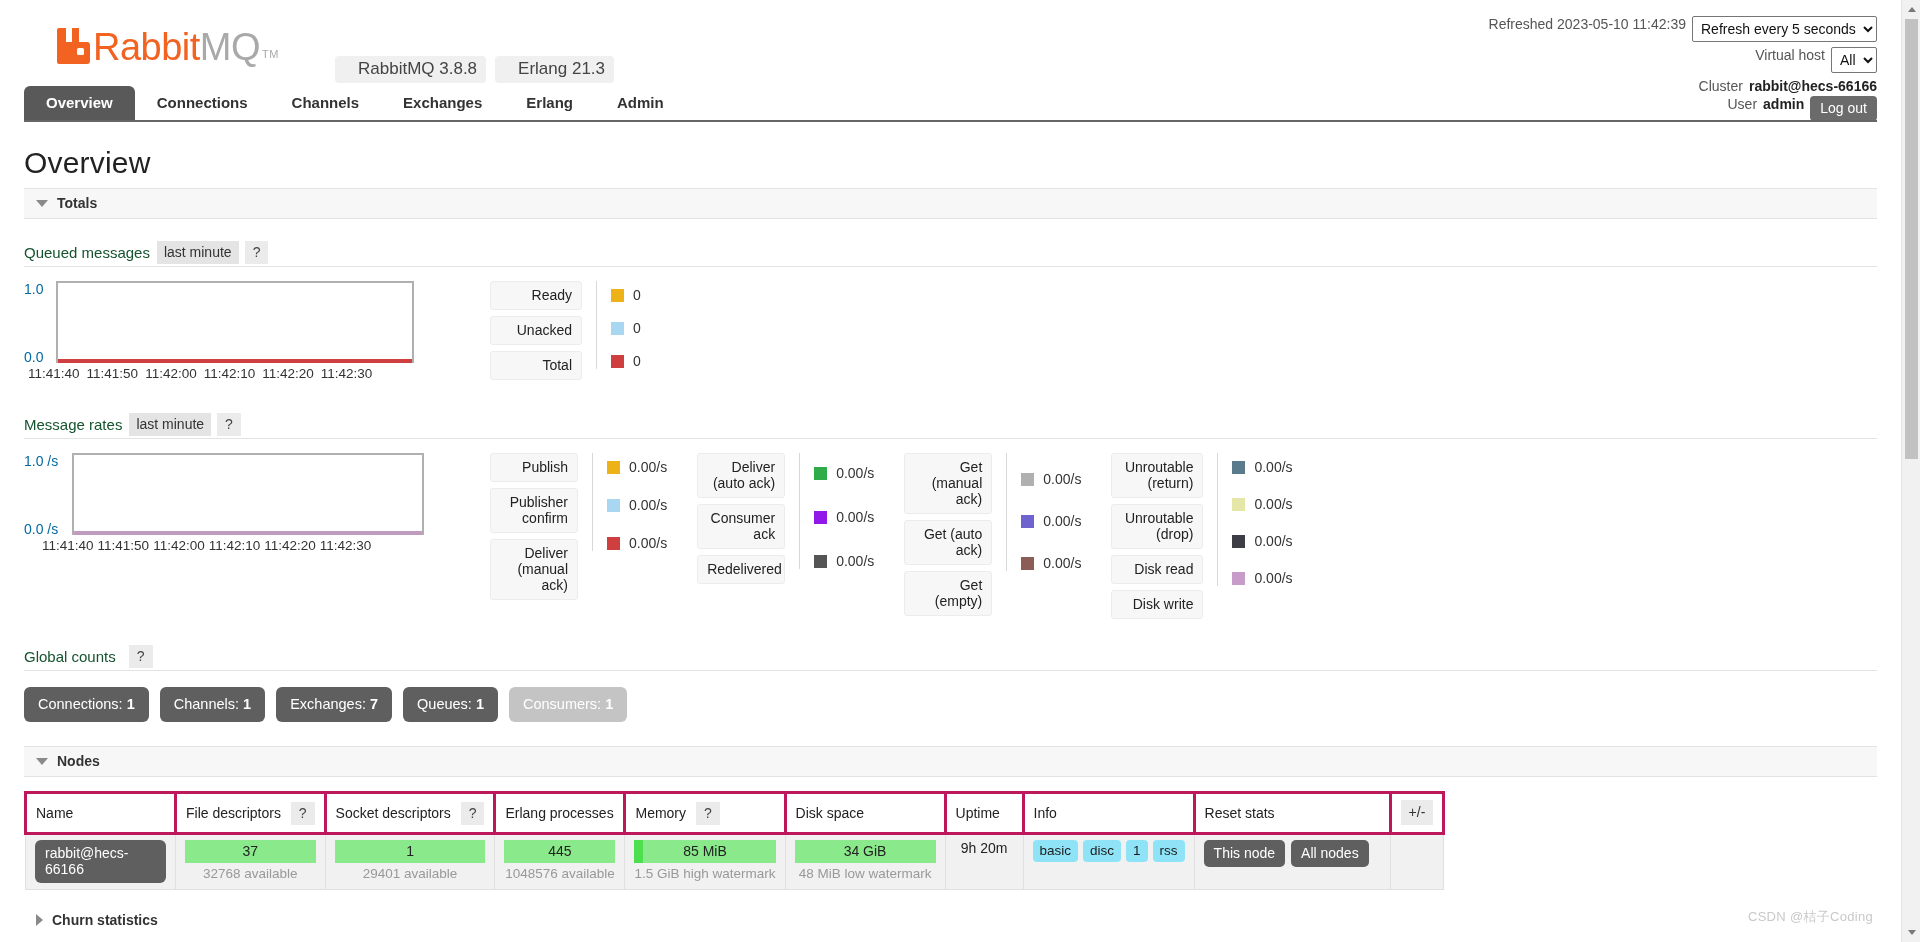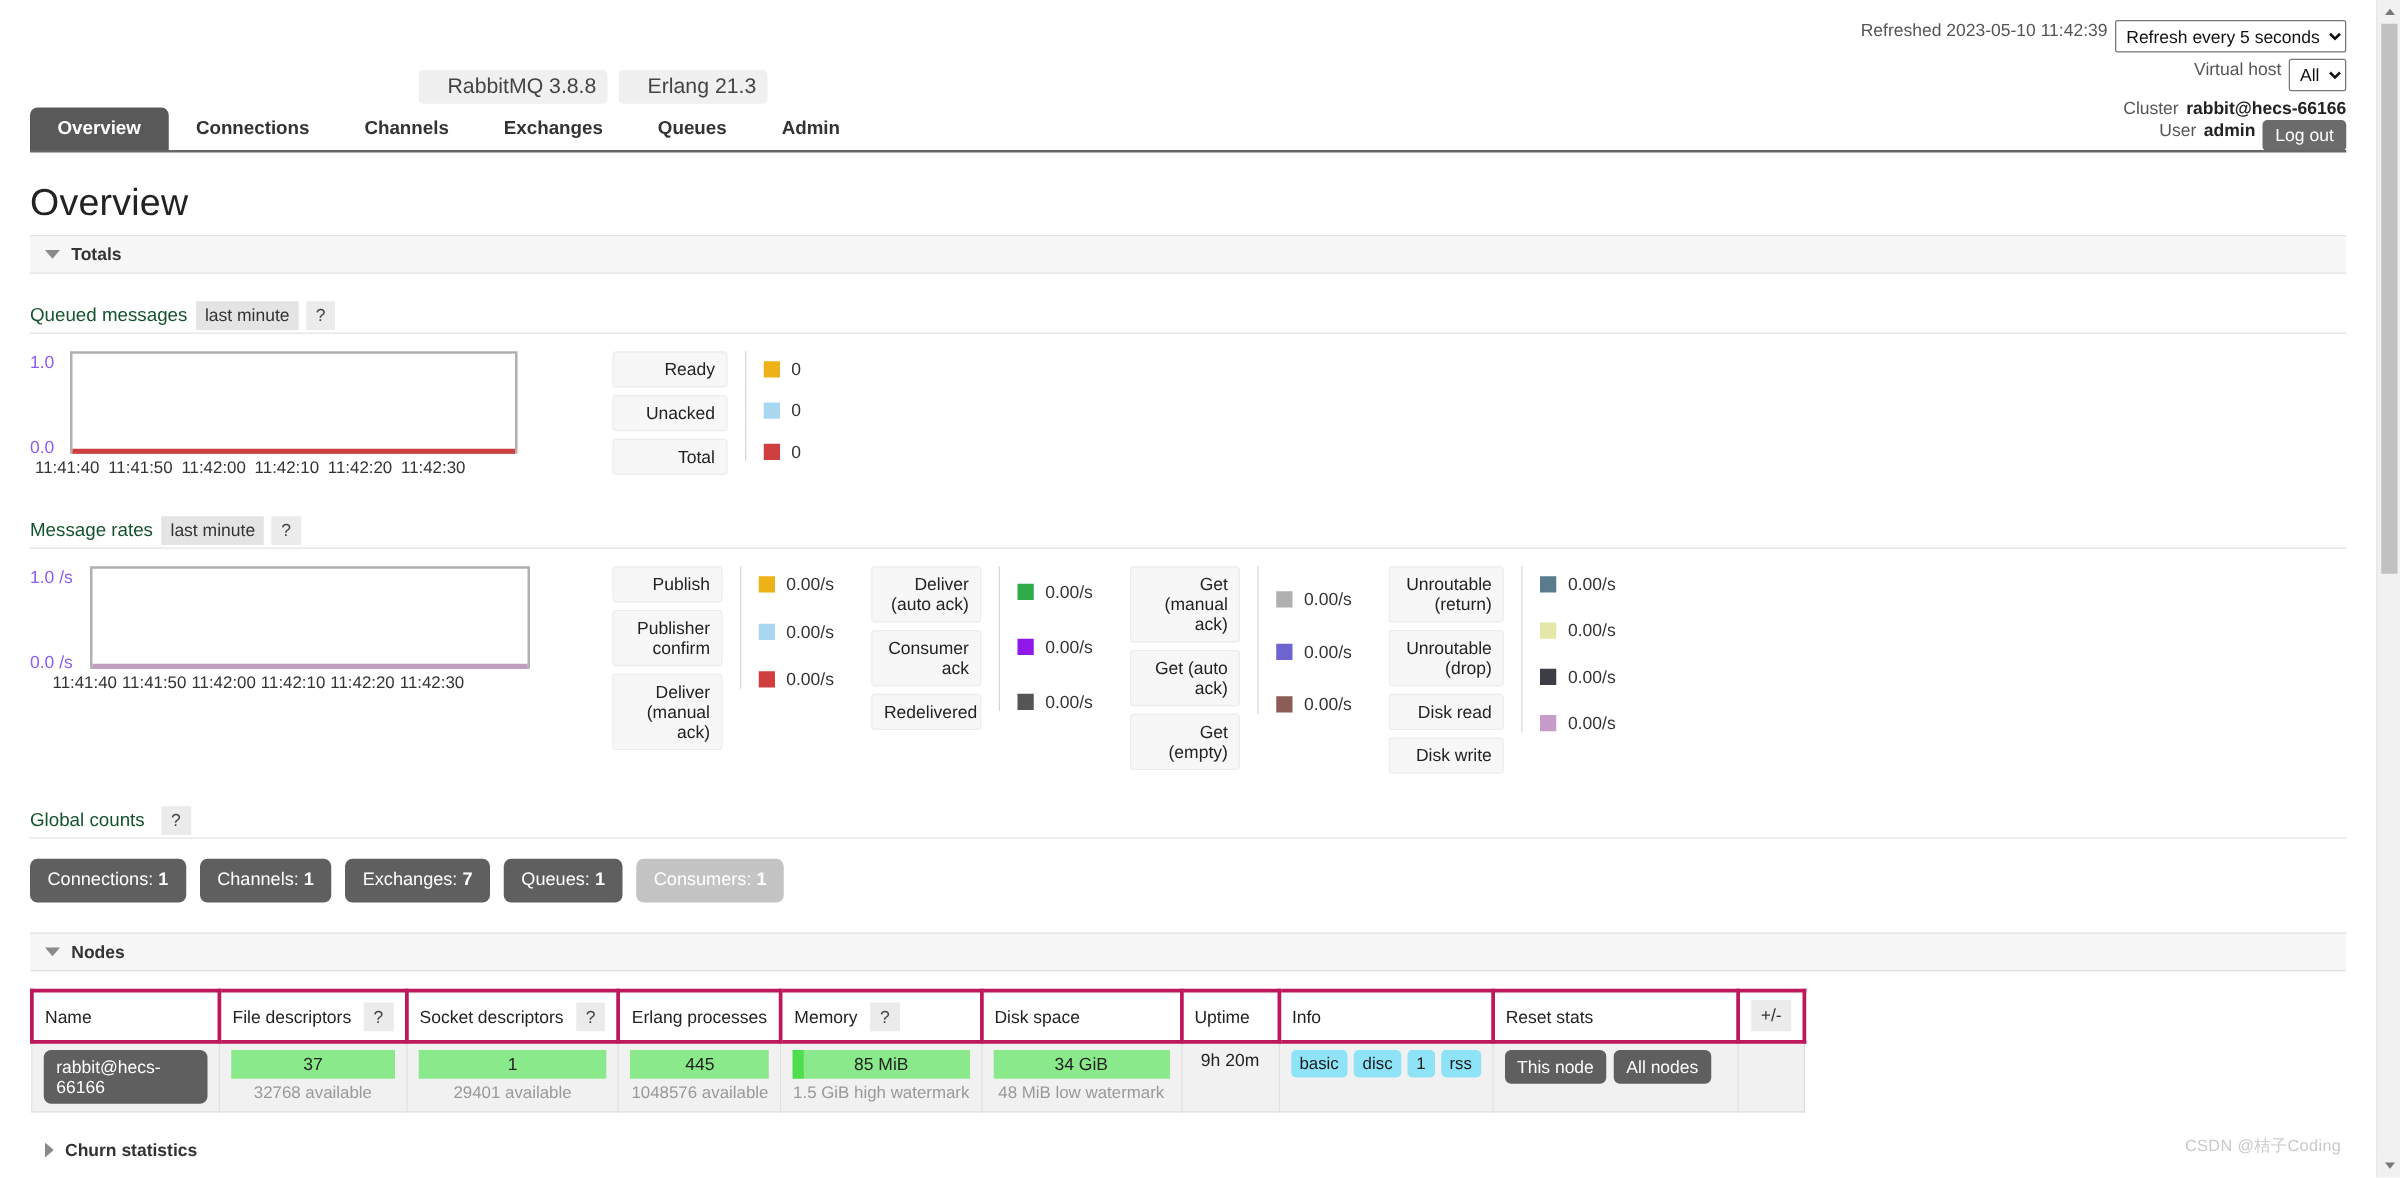--- a/index.html
+++ b/index.html
@@ -231,21 +231,21 @@
   .chart-row {
     display: flex;
     align-items: flex-start;
     margin-top: 14px;
   }
   .chart-box { position: relative; }
   .chart-ylab {
     position: absolute;
     left: 0;
     font-size: 14px;
-    color: #8b5cf6;
+    color: #0369a1;
     white-space: nowrap;
   }
   .plot {
     border: 2px solid #b0b0b0;
     background: #fff;
     position: relative;
   }
   .baseline {
     position: absolute;
     left: 0; right: 0; bottom: -2px;
@@ -429,20 +429,30 @@
     white-space: nowrap;
   }
 </style>
 </head>
 <body>
 
 <div id="page">
 
   <div class="header">
 
+    <div class="logo-wrap">
+      <div class="logo-mark">
+        <svg width="33" height="36" viewBox="0 0 33 36" xmlns="http://www.w3.org/2000/svg">
+          <path d="M2 0 h7 v14 h6 V0 h7 v14 h8 a3 3 0 0 1 3 3 v16 a3 3 0 0 1 -3 3 H2 a2 2 0 0 1 -2 -2 V2 a2 2 0 0 1 2 -2 z" fill="#f26322"></path>
+          <rect x="20" y="20" width="7" height="7" rx="1.5" fill="#ffffff"></rect>
+        </svg>
+      </div>
+      <div class="logo-text"><span class="rab">Rabbit</span><span class="mq">MQ</span></div>
+      <div class="logo-tm">TM</div>
+    </div>
 
     <div class="version-pills">
       <span class="pill">RabbitMQ 3.8.8</span>
       <span class="pill">Erlang 21.3</span>
     </div>
 
     <div class="header-right">
       <div class="hr-row">
         <span>Refreshed 2023-05-10 11:42:39</span>
         <select class="hdr-select">
@@ -465,21 +475,21 @@
         <button class="btn-dark">Log out</button>
       </div>
     </div>
   </div>
 
   <div class="navbar">
     <div class="tab active">Overview</div>
     <div class="tab">Connections</div>
     <div class="tab">Channels</div>
     <div class="tab">Exchanges</div>
-    <div class="tab">Queues</div>
+    <div class="tab">Erlang</div>
     <div class="tab">Admin</div>
   </div>
 
   <div class="content">
 
     <h1 class="page-title">Overview</h1>
 
     <div class="section-head">
       <span class="caret-down"></span>
       <span>Totals</span>

